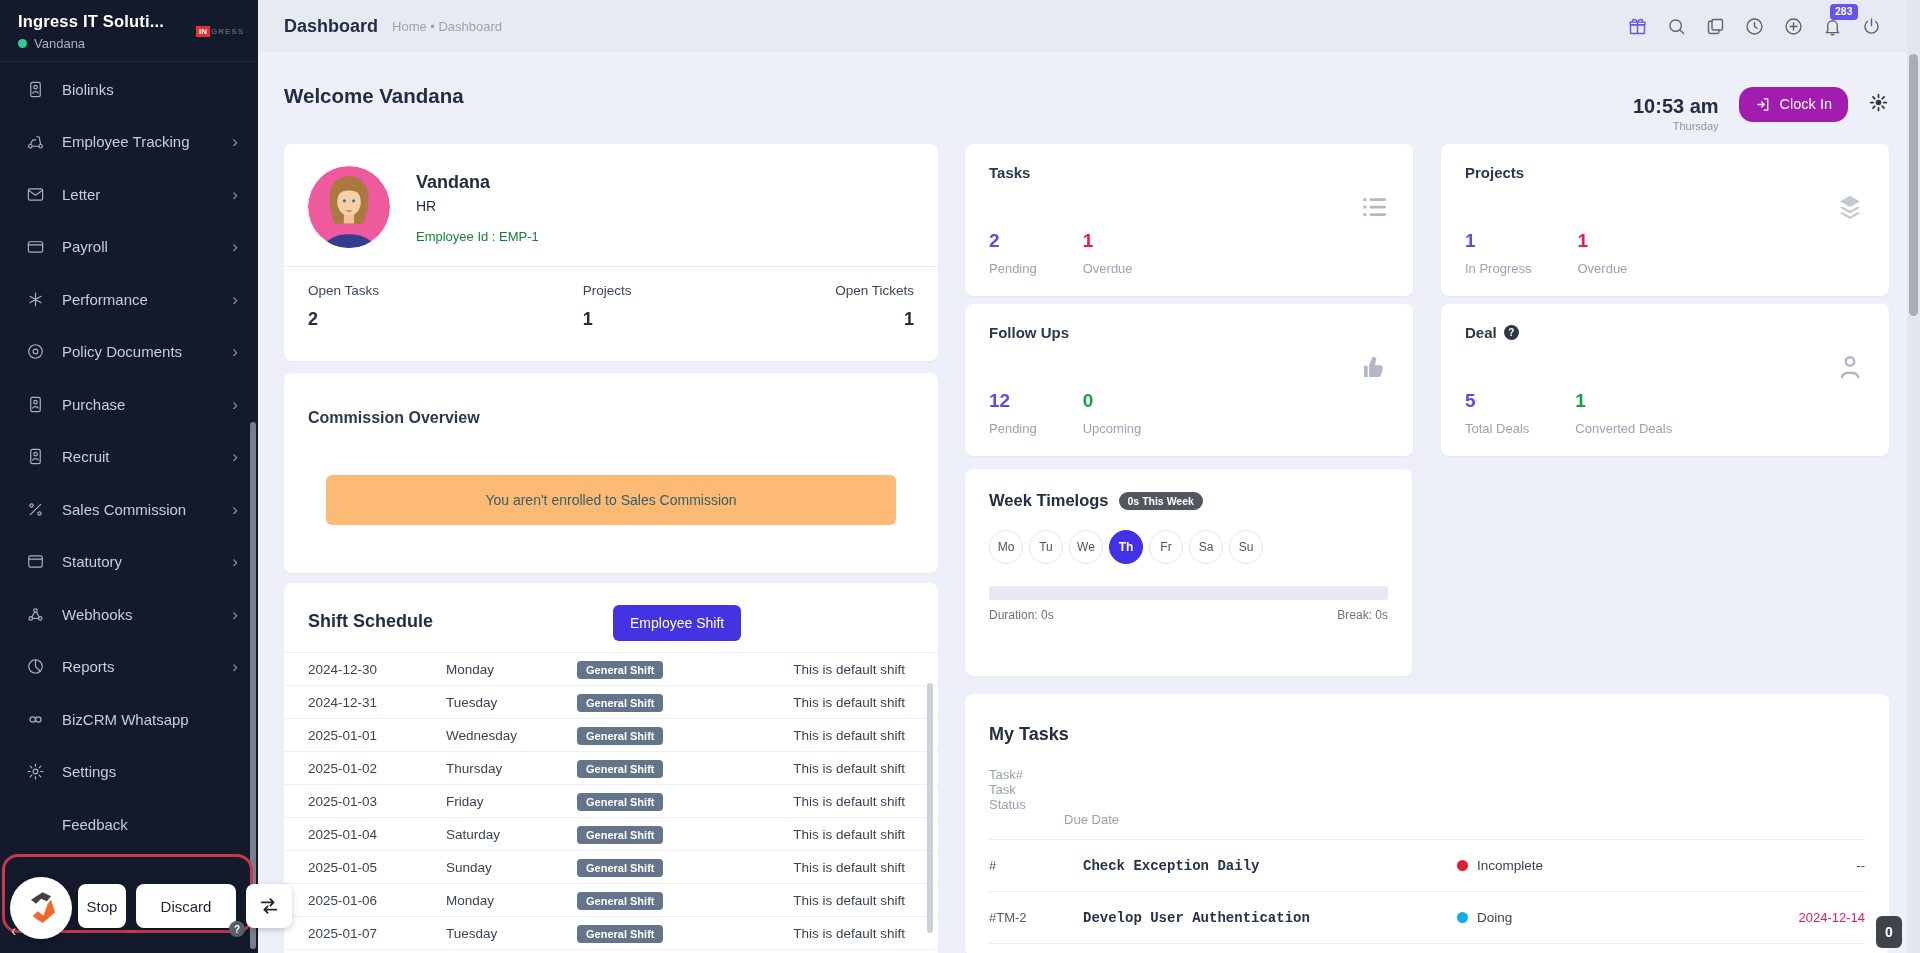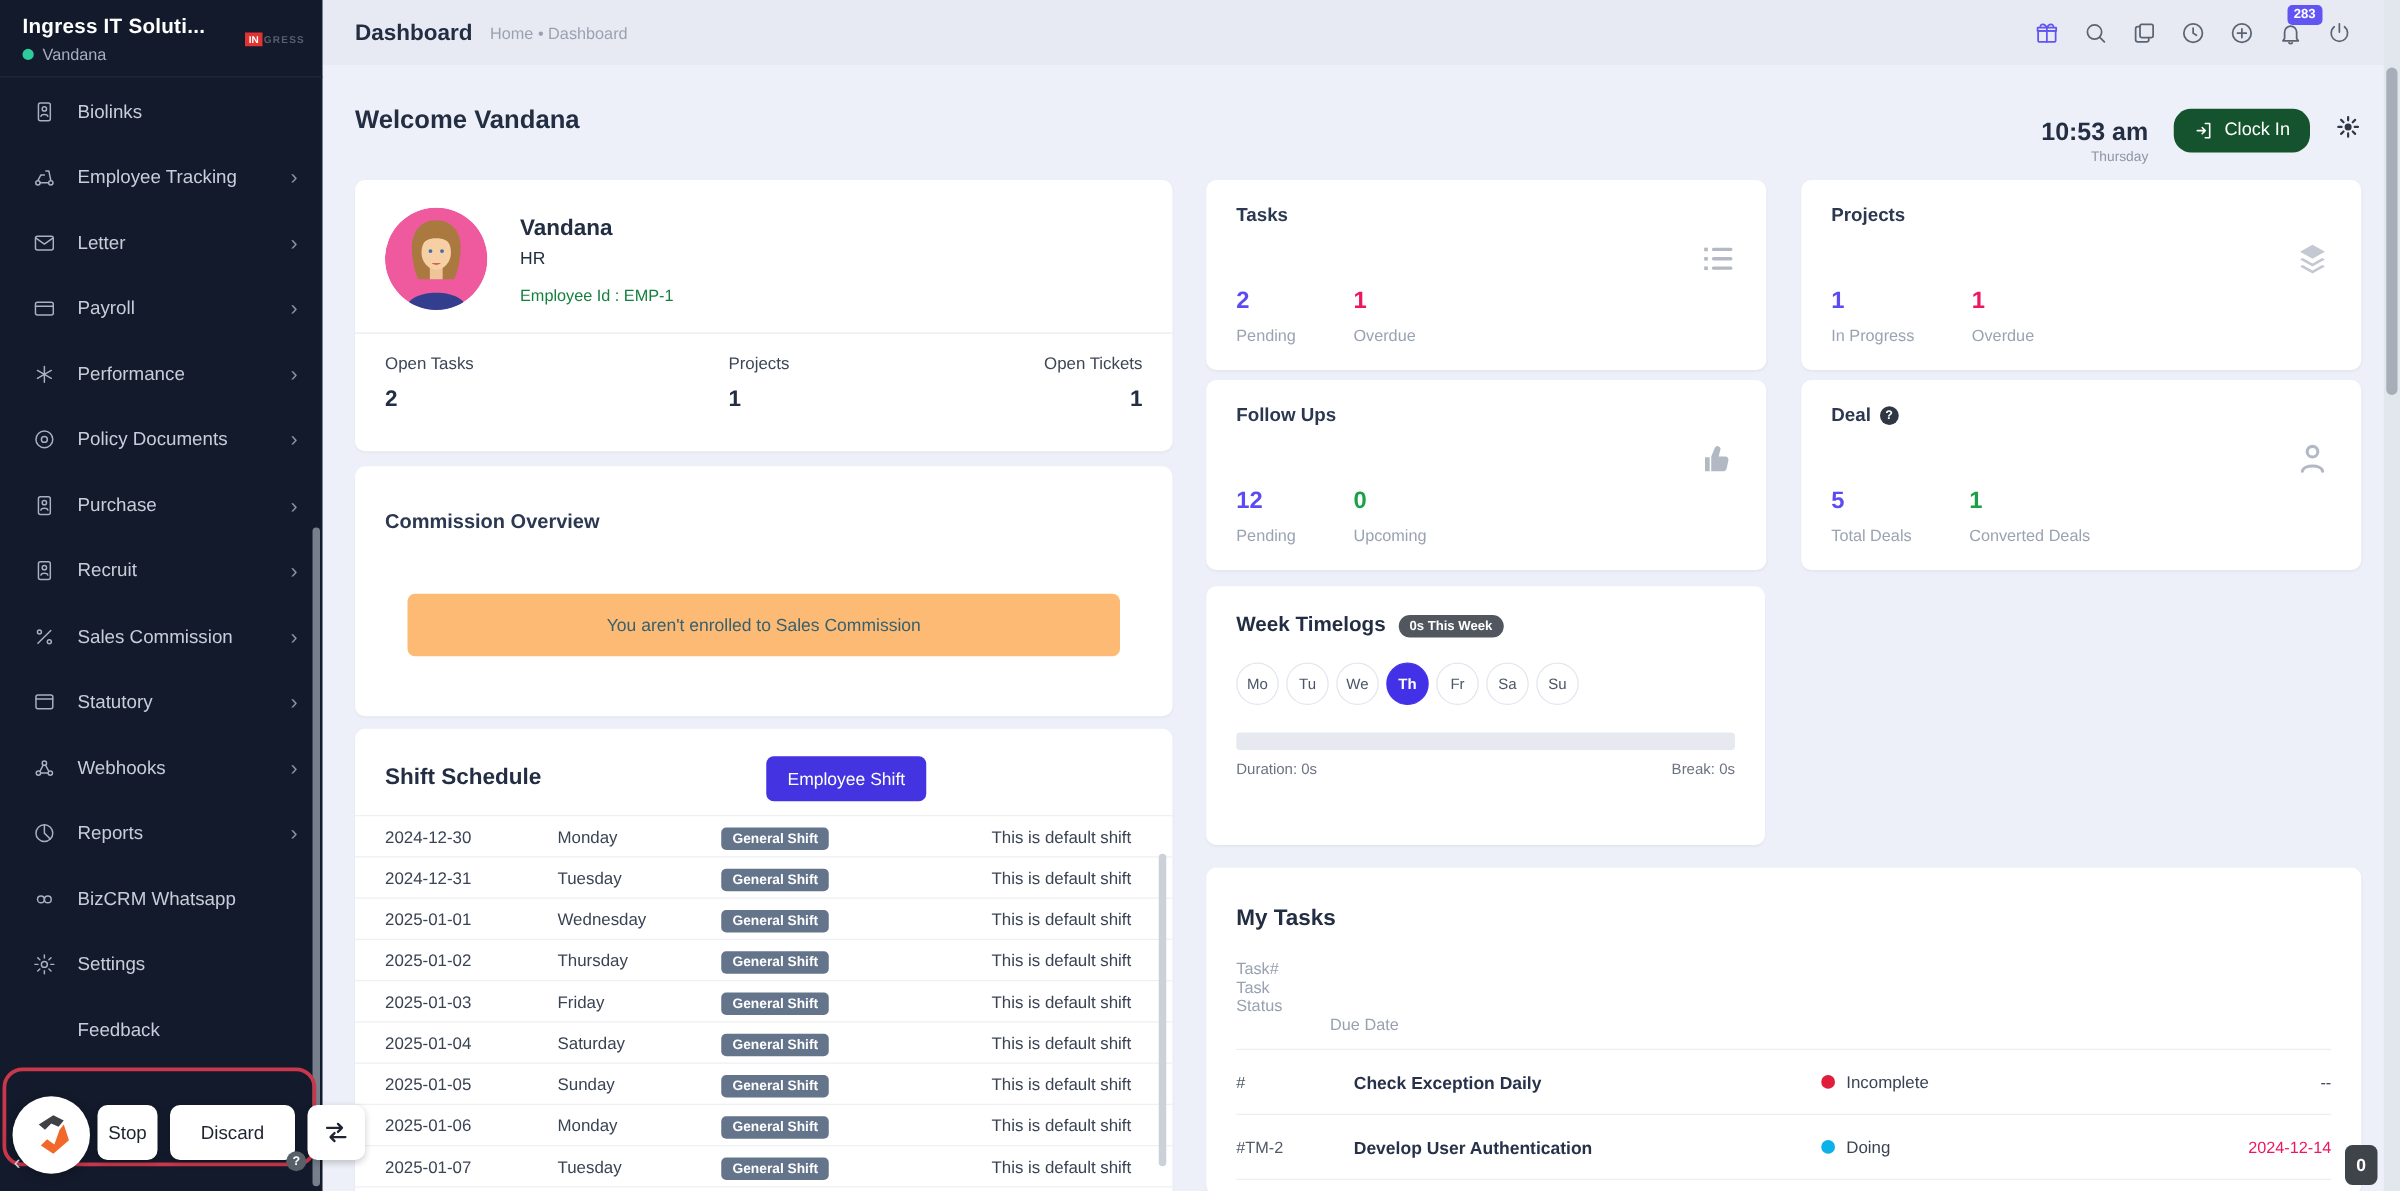--- a/index.html
+++ b/index.html
@@ -39,21 +39,21 @@
   .bell-wrap { position:relative; }
   .tb-badge { position:absolute; top:-11px; left:9px; background:#6254f3; color:#fff; font-size:10.5px; font-weight:700; padding:2px 5px; border-radius:4px; line-height:1.1; }
 
   .content { flex:1; padding:24px 31px 0 26px; overflow:hidden; }
   .welcome-row { display:flex; align-items:flex-start; height:52px; margin-bottom:16px; }
   .welcome-title { font-size:20.5px; font-weight:700; color:#232e43; margin-top:8px; }
   .right-controls { margin-left:auto; display:flex; align-items:center; gap:16px; }
   .time-block { text-align:right; margin-right:4px; }
   .time-now { font-size:20px; font-weight:700; color:#232e43;margin-top:19px; }
   .time-day { font-size:11px; color:#8d95a5; margin-top:2px; }
-  .clockin-btn { background:#14532d; color:#fff; font-size:14.5px; display:flex; align-items:center; gap:8px; padding:9px 16px; border-radius:14px; border:none; cursor:pointer; }
+  .clockin-btn { background:#a21caf; color:#fff; font-size:14.5px; display:flex; align-items:center; gap:8px; padding:9px 16px; border-radius:14px; border:none; cursor:pointer; }
   .clockin-btn svg { width:17px; height:17px; fill:none; stroke:#fff; stroke-width:1.8; stroke-linecap:round; stroke-linejoin:round; }
   .gear-btn { cursor:pointer; margin-left:4px; }
   .gear-btn svg { width:21px; height:21px; fill:none; stroke:#2f3744; stroke-width:2; stroke-linecap:round; }
 
   .columns { display:flex; gap:27px; }
   .card { background:#fff; border-radius:8px; box-shadow:0 1px 2px rgba(16,24,40,.04); }
 
   
   .left-col { width:654px; flex-shrink:0; display:flex; flex-direction:column; }
   .profile-card { height:217px; padding:22px 24px 0; }
@@ -106,21 +106,21 @@
   .day.sel { background:#4331e8; border-color:#4331e8; color:#fff; font-weight:600; }
   .progress { margin-top:22px; height:14px; background:#e7e9f0; border-radius:3px; }
   .pb-meta { display:flex; justify-content:space-between; margin-top:8px; font-size:12px; color:#6b7280; }
 
   .mytasks-card { margin-top:18px; height:262px; padding:22px 24px; }
   .mt-title { font-size:18px; font-weight:700; color:#232e43; margin-top:8px; }
   .mt-header { display:flex; margin-top:22px; padding-bottom:12px; border-bottom:1px solid #eceef3; font-size:13px; color:#98a1b0;flex-direction:column; }
   .c-id { width:94px; } .c-task { width:374px; } .c-status { flex:1; } .c-due { width:130px; text-align:right; }
   .mt-row { display:flex; align-items:center; height:52px; border-bottom:1px solid #eceef3; }
   .mt-row .c-id { font-size:13px; color:#515a68; }
-  .mt-row .c-task { font-size:14px; font-weight:600; color:#273149; }
+  .mt-row .c-task { font-size:14px; font-weight:600; color:#273149;font-family:Liberation Mono, monospace; }
   .status-cell { display:flex; align-items:center; gap:9px; font-size:13.5px; color:#3a4354; }
   .status-dot { width:11px; height:11px; border-radius:50%; }
   .mt-row .c-due { font-size:13px; }
 
   
   .page-scroll-track { position:absolute; right:0; top:0; width:13px; height:953px; background:#e2e6ed; z-index:30; }
   .page-scroll-thumb { position:absolute; right:2px; top:54px; width:9px; height:262px; background:#a8aeb8; border-radius:5px; }
 
   
   .rec-logo { position:absolute; left:10px; top:877px; width:62px; height:62px; background:#fff; border-radius:50%; box-shadow:0 2px 8px rgba(0,0,0,.25); display:flex; align-items:center; justify-content:center; z-index:50; cursor:pointer; }

